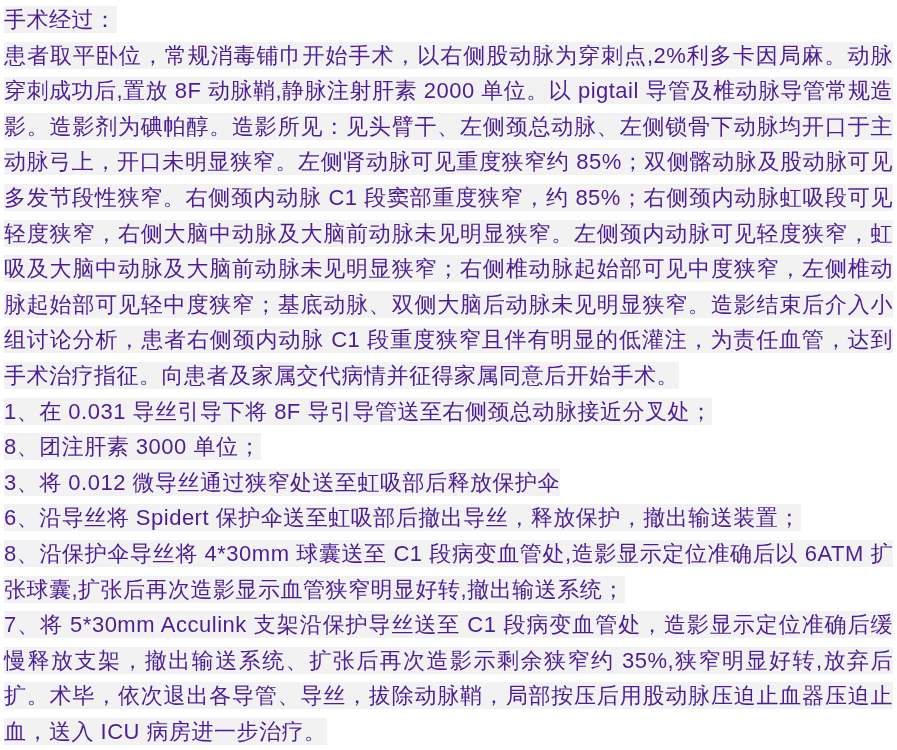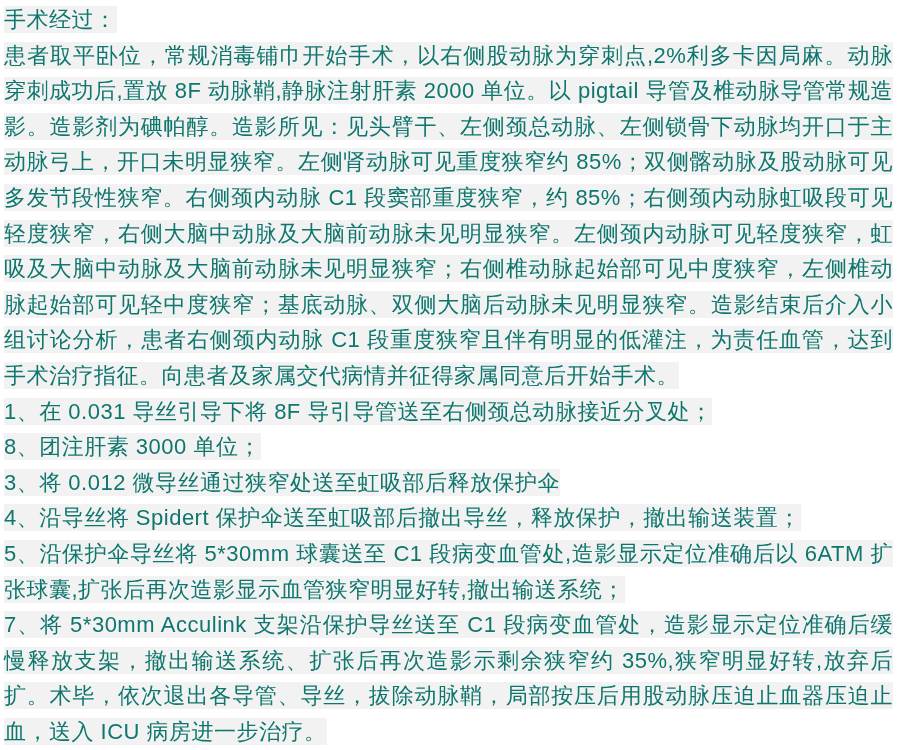--- a/index.html
+++ b/index.html
@@ -11,21 +11,21 @@
     position: relative;
     width: 897px;
     height: 750px;
     background: #ffffff;
     overflow: hidden;
     box-sizing: border-box;
     padding: 2px 4px 0 4px;
     font-family: "Liberation Sans", "DejaVu Sans", sans-serif;
     font-size: 22px;
     line-height: 35.6px;
-    color: #0f766e;
+    color: #4c1d95;
     text-align: justify;
     letter-spacing: 0.5px;
   }
   .page p {
     margin: 0;
     padding: 0;
   }
   
   .hl {
     background-color: #f2f2f2;
@@ -42,19 +42,19 @@
   <p><span class="hl">手术经过：</span></p>
 
   <p><span class="hl">患者取平卧位，常规消毒铺巾开始手术，以右侧股动脉为穿刺点,2%利多卡因局麻。动脉穿刺成功后,置放 8F 动脉鞘,静脉注射肝素 2000 单位。以 pigtail 导管及椎动脉导管常规造影。造影剂为碘帕醇。造影所见：见头臂干、左侧颈总动脉、左侧锁骨下动脉均开口于主动脉弓上，开口未明显狭窄。左侧肾动脉可见重度狭窄约 85%；双侧髂动脉及股动脉可见多发节段性狭窄。右侧颈内动脉 C1 段窦部重度狭窄，约 85%；右侧颈内动脉虹吸段可见轻度狭窄，右侧大脑中动脉及大脑前动脉未见明显狭窄。左侧颈内动脉可见轻度狭窄，虹吸及大脑中动脉及大脑前动脉未见明显狭窄；右侧椎动脉起始部可见中度狭窄，左侧椎动脉起始部可见轻中度狭窄；基底动脉、双侧大脑后动脉未见明显狭窄。造影结束后介入小组讨论分析，患者右侧颈内动脉 C1 段重度狭窄且伴有明显的低灌注，为责任血管，达到手术治疗指征。向患者及家属交代病情并征得家属同意后开始手术。</span></p>
 
   <p><span class="hl">1、在 0.031 导丝引导下将 8F 导引导管送至右侧颈总动脉接近分叉处；</span></p>
 
   <p><span class="hl">8、团注肝素 3000 单位；</span></p>
 
   <p><span class="hl">3、将 0.012 微导丝通过狭窄处送至虹吸部后释放保护伞</span></p>
 
-  <p><span class="hl">4、沿导丝将 Spidert 保护伞送至虹吸部后撤出导丝，释放保护，撤出输送装置；</span></p>
+  <p><span class="hl">6、沿导丝将 Spidert 保护伞送至虹吸部后撤出导丝，释放保护，撤出输送装置；</span></p>
 
-  <p><span class="hl">5、沿保护伞导丝将 5*30mm 球囊送至 C1 段病变血管处,造影显示定位准确后以 6ATM 扩张球囊,扩张后再次造影显示血管狭窄明显好转,撤出输送系统；</span></p>
+  <p><span class="hl">8、沿保护伞导丝将 4*30mm 球囊送至 C1 段病变血管处,造影显示定位准确后以 6ATM 扩张球囊,扩张后再次造影显示血管狭窄明显好转,撤出输送系统；</span></p>
 
   <p><span class="hl">7、将 5*30mm Acculink 支架沿保护导丝送至 C1 段病变血管处，造影显示定位准确后缓慢释放支架，撤出输送系统、扩张后再次造影示剩余狭窄约 35%,狭窄明显好转,放弃后扩。术毕，依次退出各导管、导丝，拔除动脉鞘，局部按压后用股动脉压迫止血器压迫止血，送入 ICU 病房进一步治疗。</span></p>
 
 </div>
 
 </body></html>

